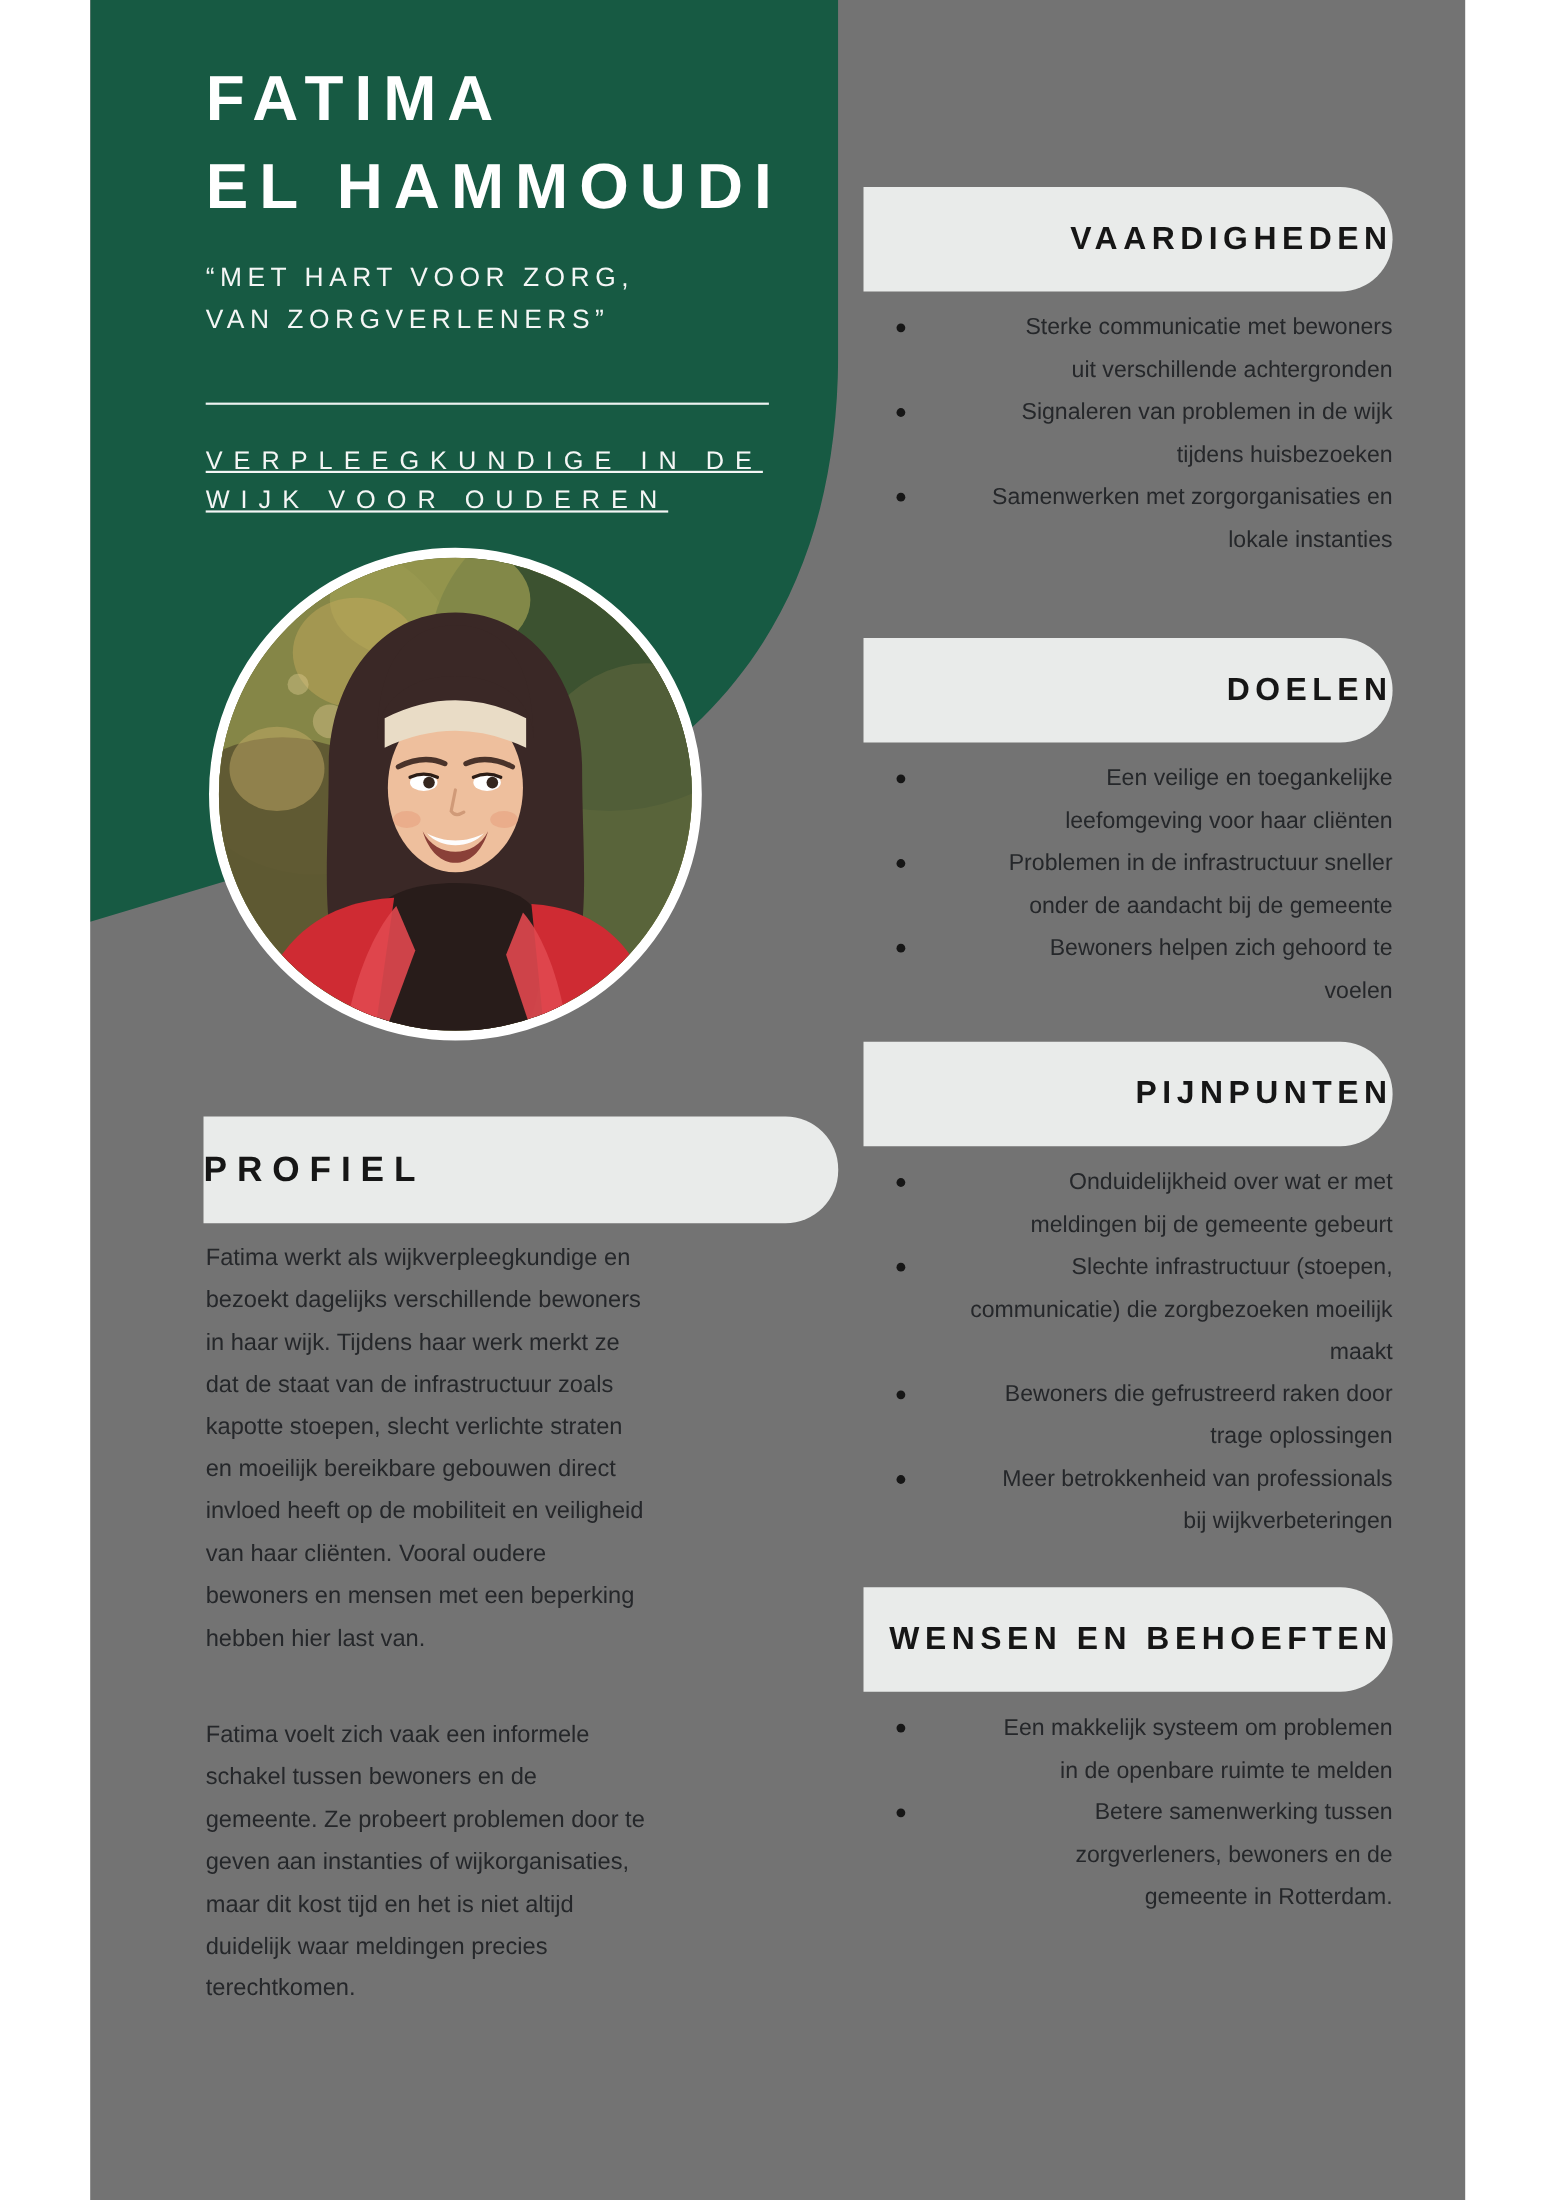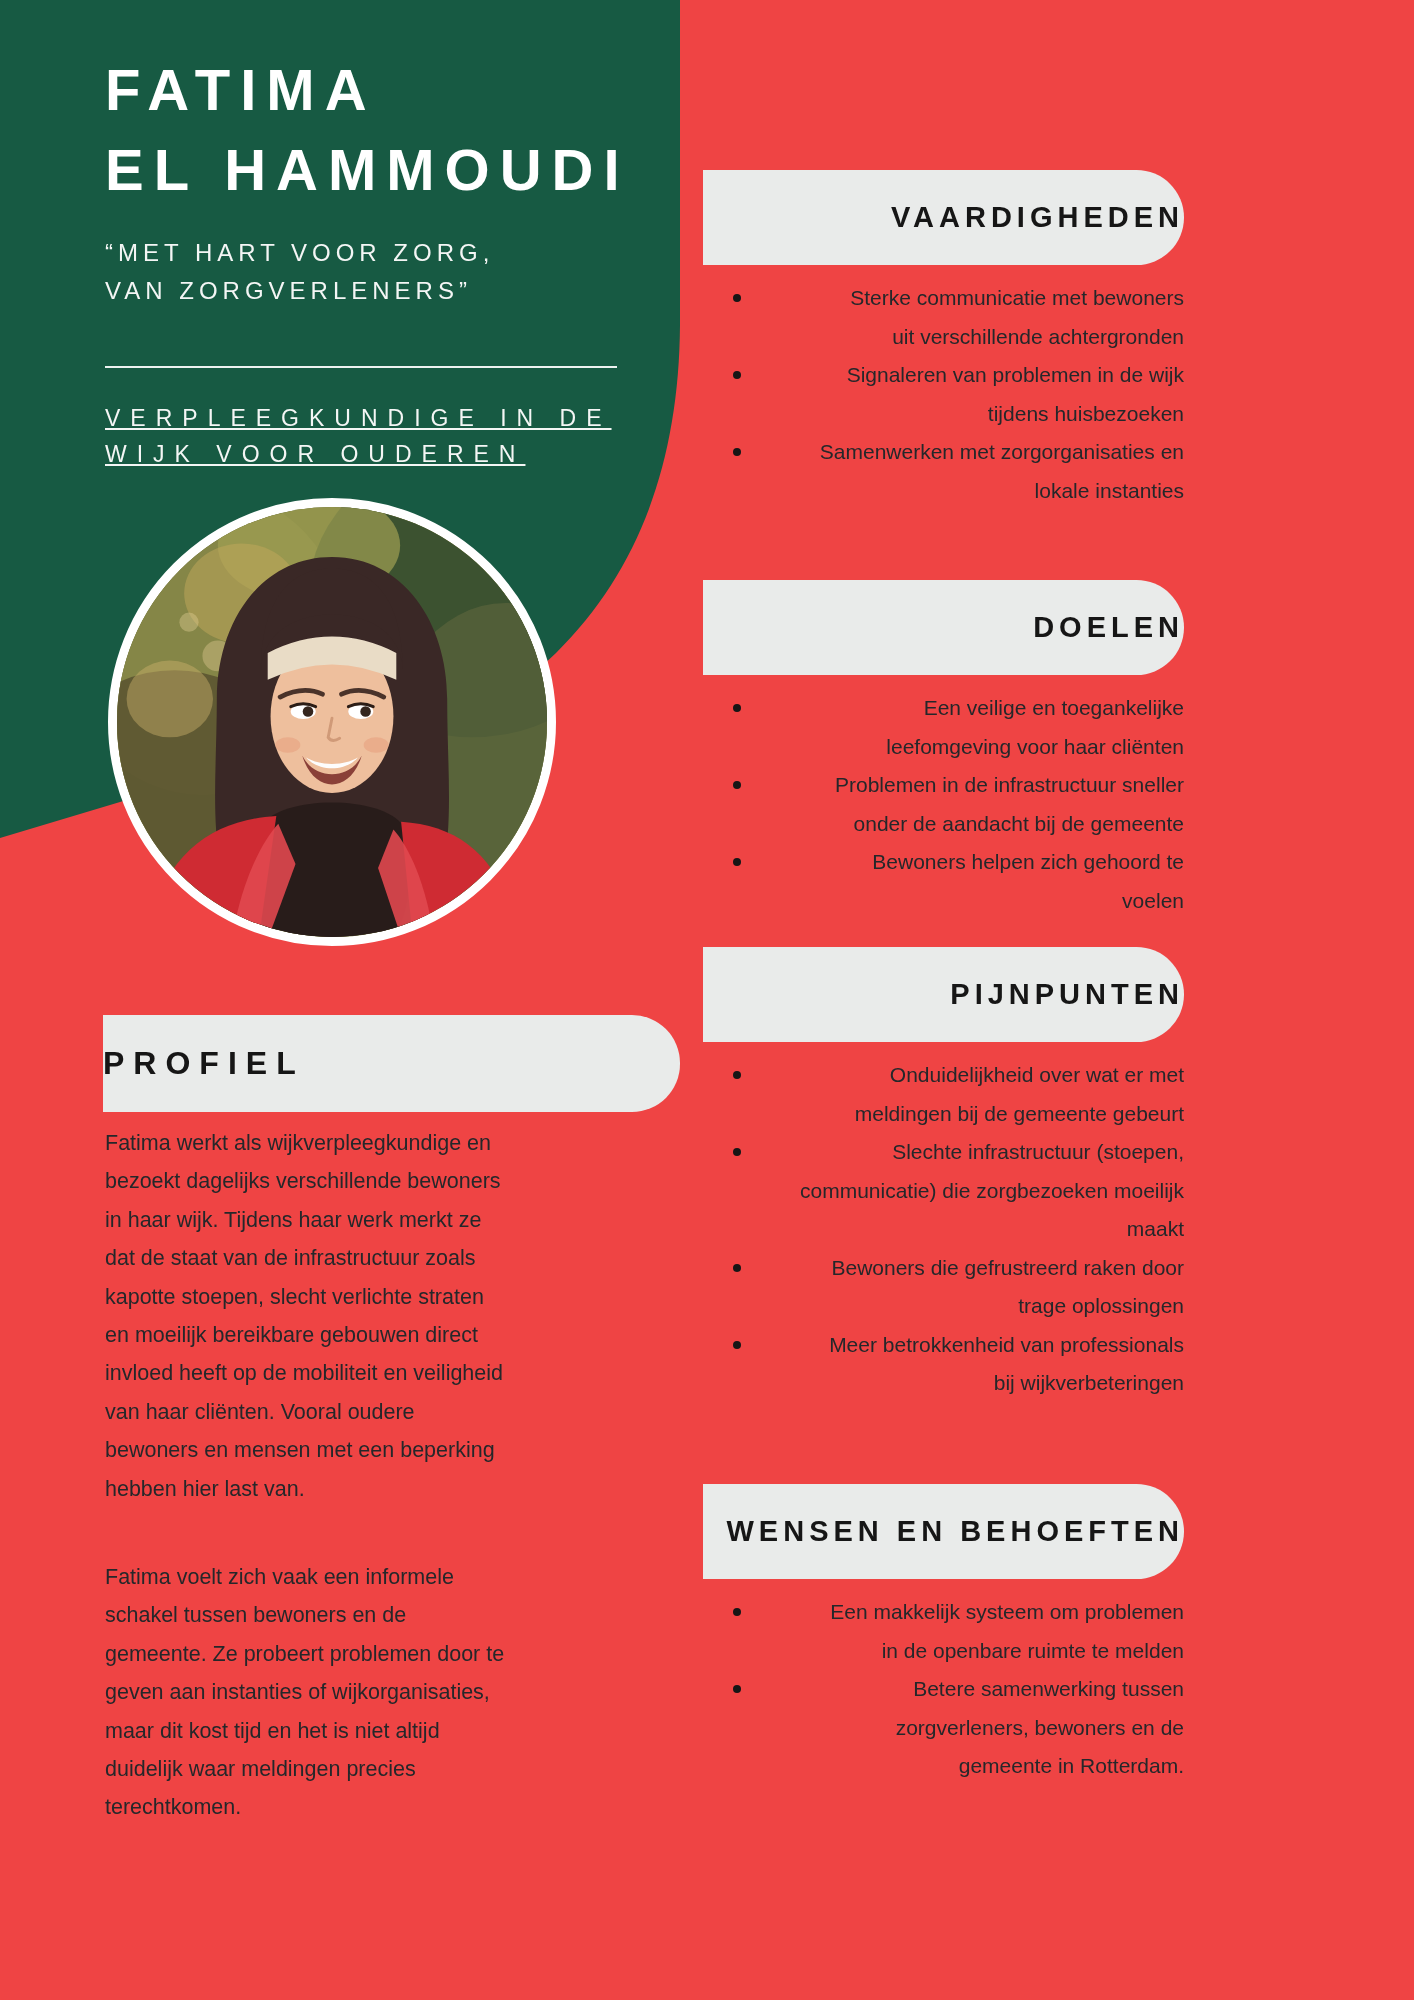--- a/index.html
+++ b/index.html
@@ -4,21 +4,21 @@
 <style>
   :root{
     --green:#175A43;
     --box:#E9EBEA;
     --ink:#161616;
     --body:#25272A;
     --red:#CF2B33;
   }
   html,body{margin:0;padding:0;background:#ffffff;}
   body{font-family:"Liberation Sans", sans-serif;}
-  .page{position:relative;width:1414px;height:2000px;background:#ef4444;overflow:hidden;margin:0 auto;}
+  .page{position:relative;width:1250px;height:2000px;background:#737373;overflow:hidden;margin:0 auto;}
 
   
   .green-shape{position:absolute;left:0;top:0;}
   .green-shape path{fill:var(--green);}
 
   
   .hero{position:absolute;left:105px;top:50px;color:#ffffff;}
   .hero h1{margin:0;font-size:58px;font-weight:700;letter-spacing:10px;line-height:80px;}
   .quote{margin:24px 0 4px 0;font-size:24px;letter-spacing:5px;line-height:38px;white-space:pre-line;color:#f4f6f5;}
   .divider{margin-top:56px;width:512px;height:2px;background:#ffffff;opacity:.92;}
@@ -37,21 +37,21 @@
   .para.p0{top:1124px;}
   .para.p1{top:1558px;}
 
   
   .info-section{position:absolute;left:703px;width:481px;text-align:right;}
   .info-section .hbox{height:95px;}
   .info-section h2{margin:0;line-height:95px;padding-left:20px;font-size:29px;font-weight:700;letter-spacing:5px;color:var(--ink);}
   .bullets{margin:14px 0 0 0;padding:0 0 0 28px;list-style:none;}
   .bullets li{position:relative;padding-left:28px;font-size:21px;line-height:38.5px;white-space:pre-line;color:var(--body);}
   .bullets li::before{content:"";position:absolute;left:2px;top:15px;width:8px;height:8px;border-radius:50%;background:var(--ink);}
-  .s0{top:170px;} .s1{top:580px;} .s2{top:947px;} .s3{top:1443px;margin-top:41px;}
+  .s0{top:170px;} .s1{top:580px;} .s2{top:947px;} .s3{top:1443px;}
 
   .blazer{fill:var(--red);}
 </style>
 </head>
 <body>
 
 <div class="page" style="--green: #175A43; --box: #E9EBEA; --ink: #161616; --body: #25272A; --red: #CF2B33;">
 
   <svg class="green-shape" width="680" height="850" viewBox="0 0 680 850" aria-hidden="true">
     <path d="M0,0 L680,0 L680,325 C679,460 640,570 556,653 C470,738 300,768 150,793 L0,838 Z"></path>

